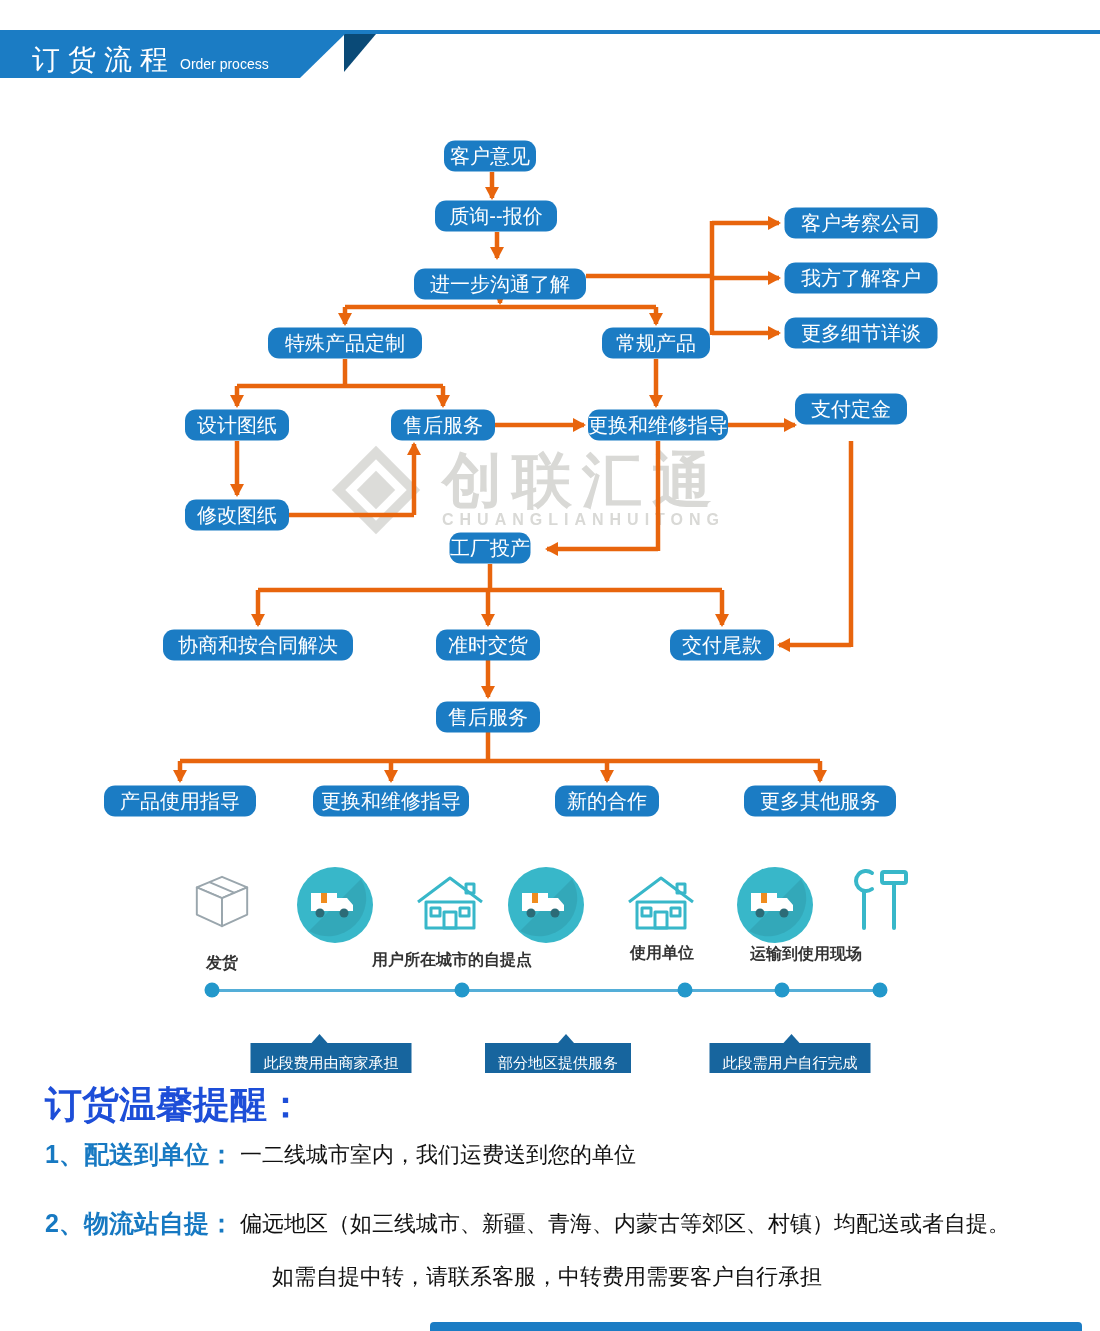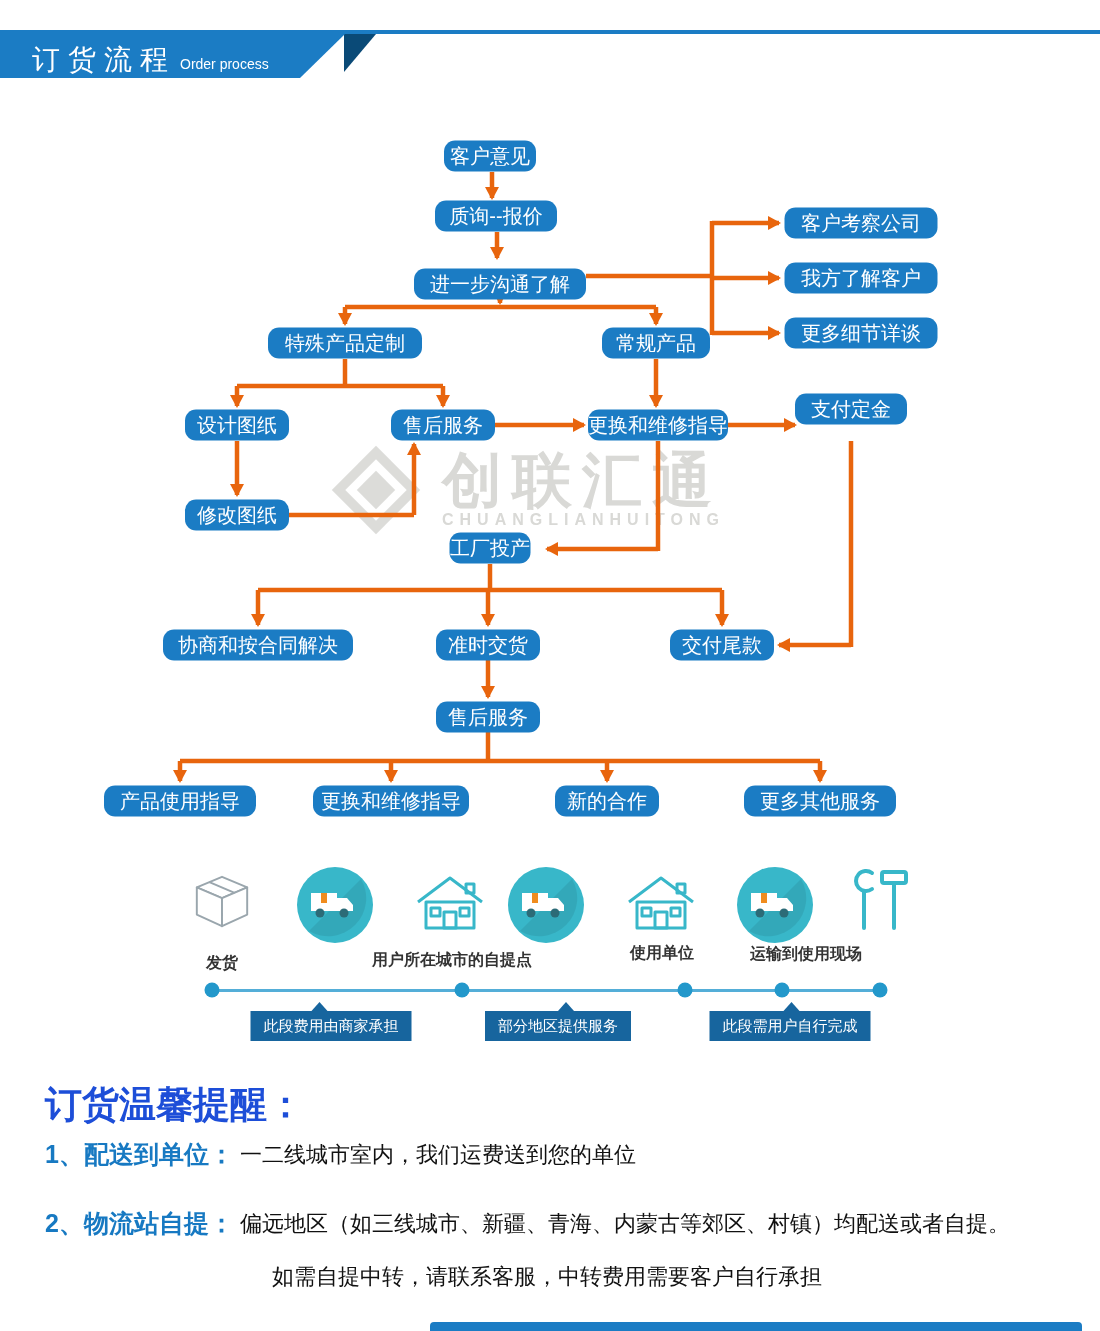--- a/index.html
+++ b/index.html
@@ -27,22 +27,22 @@
   .fbox{position:absolute;transform:translate(-50%,-50%);background:#1b7cc4;color:#fff;
         height:31px;display:flex;align-items:center;justify-content:center;
         font-size:20px;white-space:nowrap;z-index:2;border-radius:11px;}
 
   
   .licon{position:absolute;z-index:2;}
   .logi-label{position:absolute;transform:translateX(-50%);font-size:16px;color:#333;font-weight:bold;white-space:nowrap;z-index:2;}
   .tl-line{position:absolute;left:212px;top:989px;width:668px;height:3px;background:#54aed8;z-index:1;}
   .tl-dot{position:absolute;width:15px;height:15px;border-radius:50%;background:#2398cb;
           transform:translate(-50%,-50%);top:990px;z-index:2;}
-  .tag{position:absolute;top:1011px;height:30px;background:#17659e;color:#fff;font-size:15px;
-       display:flex;align-items:center;padding:0 13px;transform:translateX(-50%);white-space:nowrap;z-index:2;}
+  .tag{position:absolute;top:1043px;height:30px;background:#17659e;color:#fff;font-size:15px;
+       display:flex;align-items:flex-end;padding:0 13px;transform:translateX(-50%);white-space:nowrap;z-index:2;}
   .tag .ptr{position:absolute;top:-9px;width:0;height:0;
             border-left:8px solid transparent;border-right:8px solid transparent;
             border-bottom:9px solid #17659e;}
 
   
   .reminder-title{position:absolute;left:45px;top:1080px;font-size:37px;font-weight:bold;color:#1d4ed8;white-space:nowrap;}
   .r-item{position:absolute;display:flex;align-items:center;white-space:nowrap;}
   .r-label{font-size:25px;font-weight:bold;color:#1779c2;}
   .r-text{font-size:22px;color:#111;margin-left:6px;}
   .r-note{position:absolute;font-size:22px;color:#111;white-space:nowrap;}

